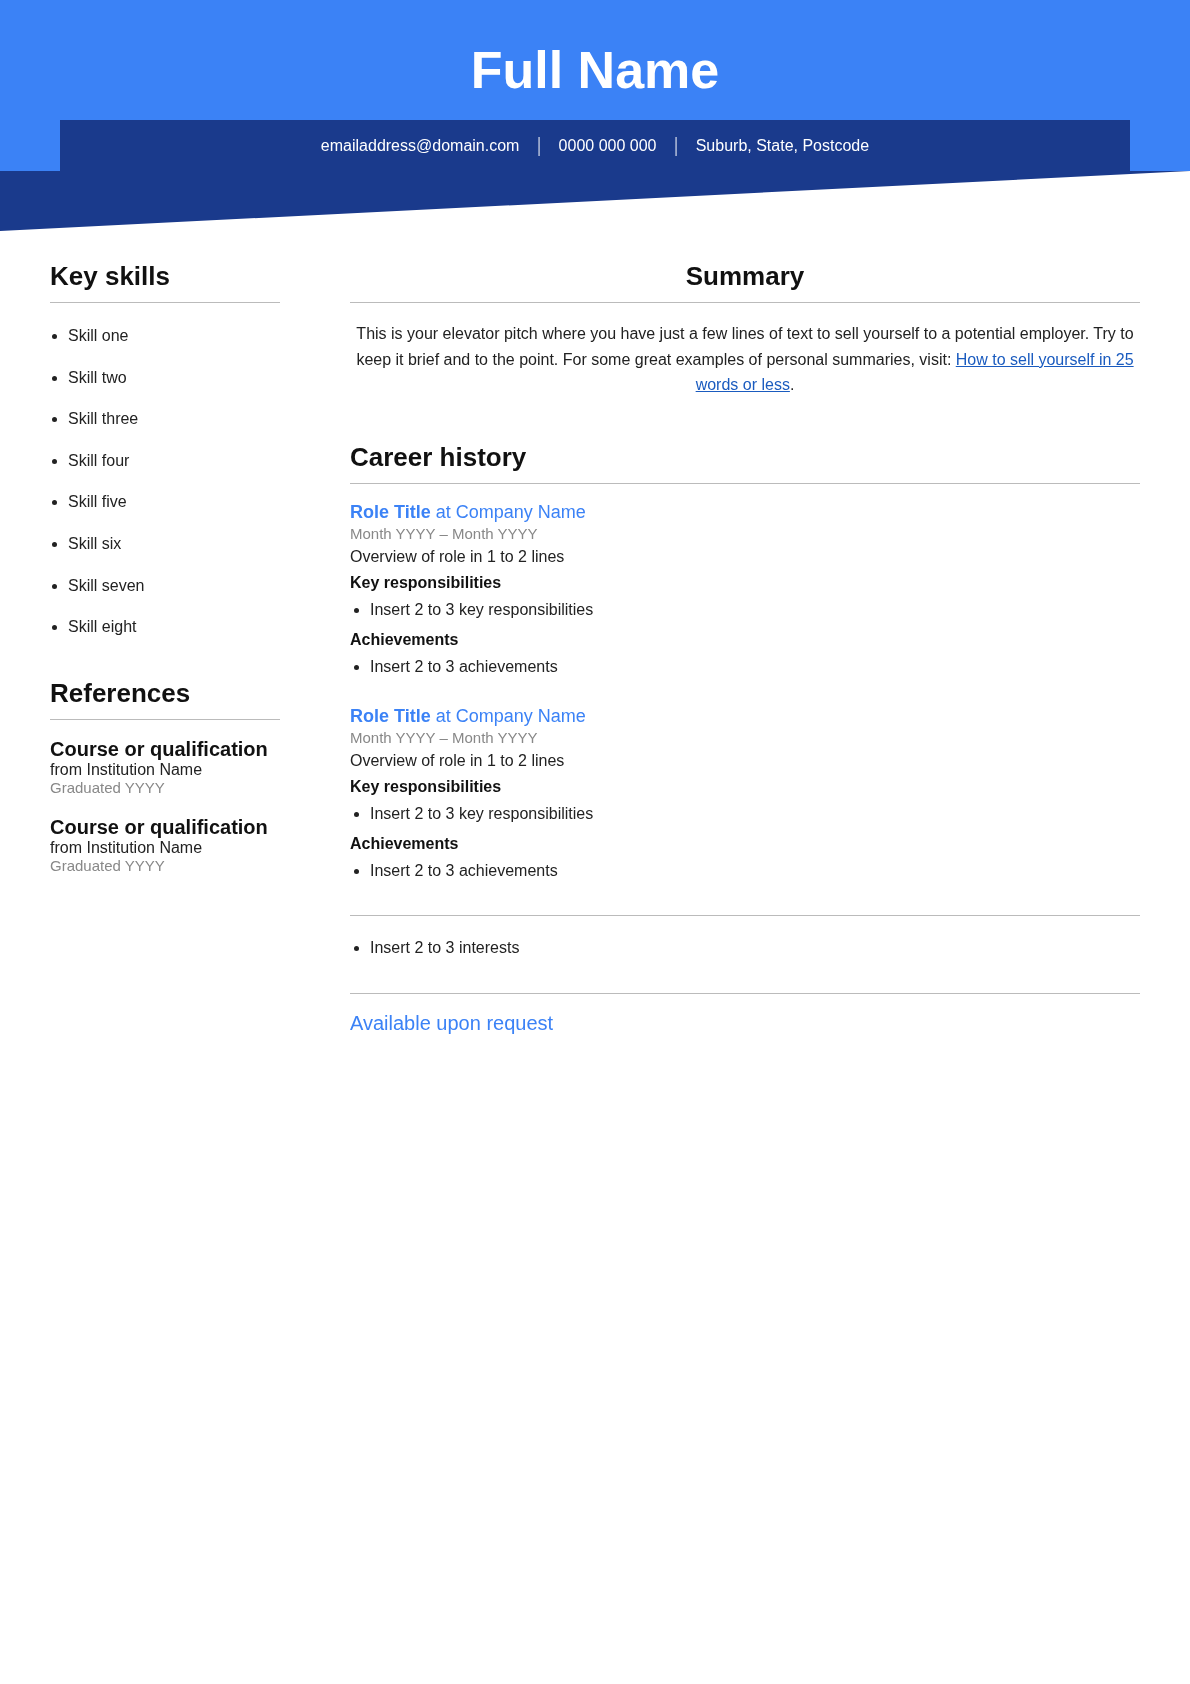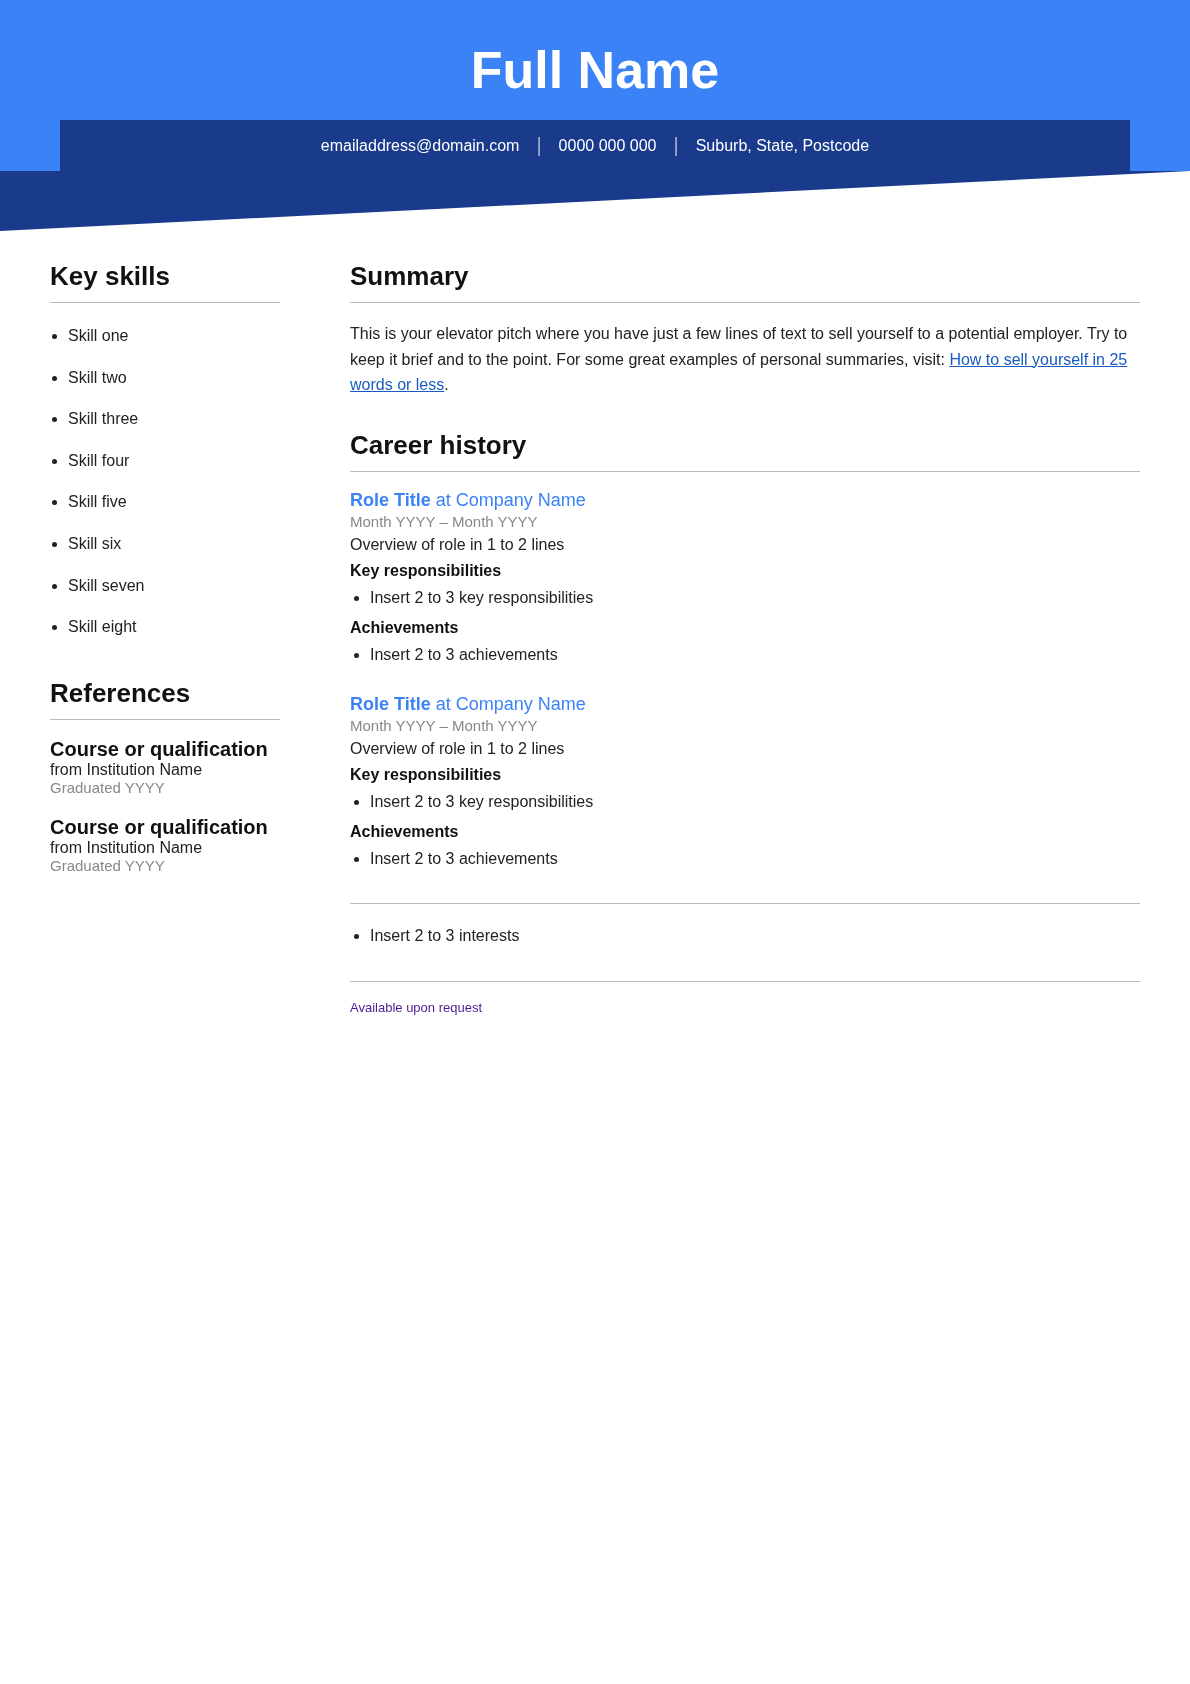--- a/index.html
+++ b/index.html
@@ -144,21 +144,22 @@
       color: #222;
     }
 
     .edu-graduated {
       font-size: 15px;
       color: #888;
     }
 
     
     .summary-section {
-      margin-bottom: 32px;
+      margin-bottom: 44px;
+      text-align: center;
     }
 
     .summary-text {
       font-size: 16px;
       color: #222;
       line-height: 1.6;
     }
 
     .summary-link {
       color: #1a5bbf;
@@ -219,22 +220,22 @@
     .interests-section {
       margin-bottom: 32px;
     }
 
     
     .references-section {
       margin-bottom: 20px;
     }
 
     .references-text {
-      font-size: 13px;
-      color: #4c1d95;
+      font-size: 20px;
+      color: #3b82f6;
     }
   </style>
 </head>
 <body>
 
 <div class="page">
 
   <div class="header">
     <div class="header-name">Full Name</div>
     <div class="header-contact-bar">

